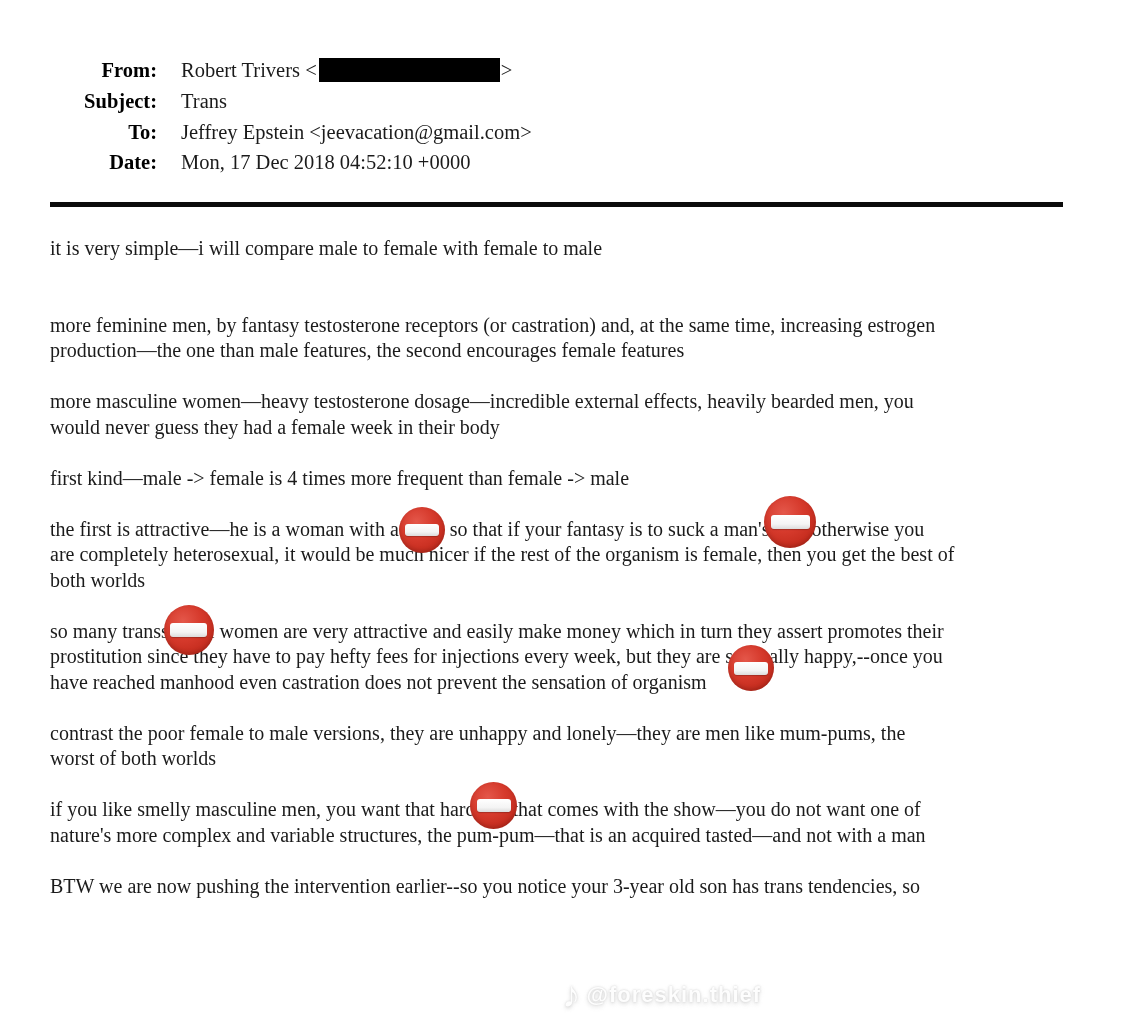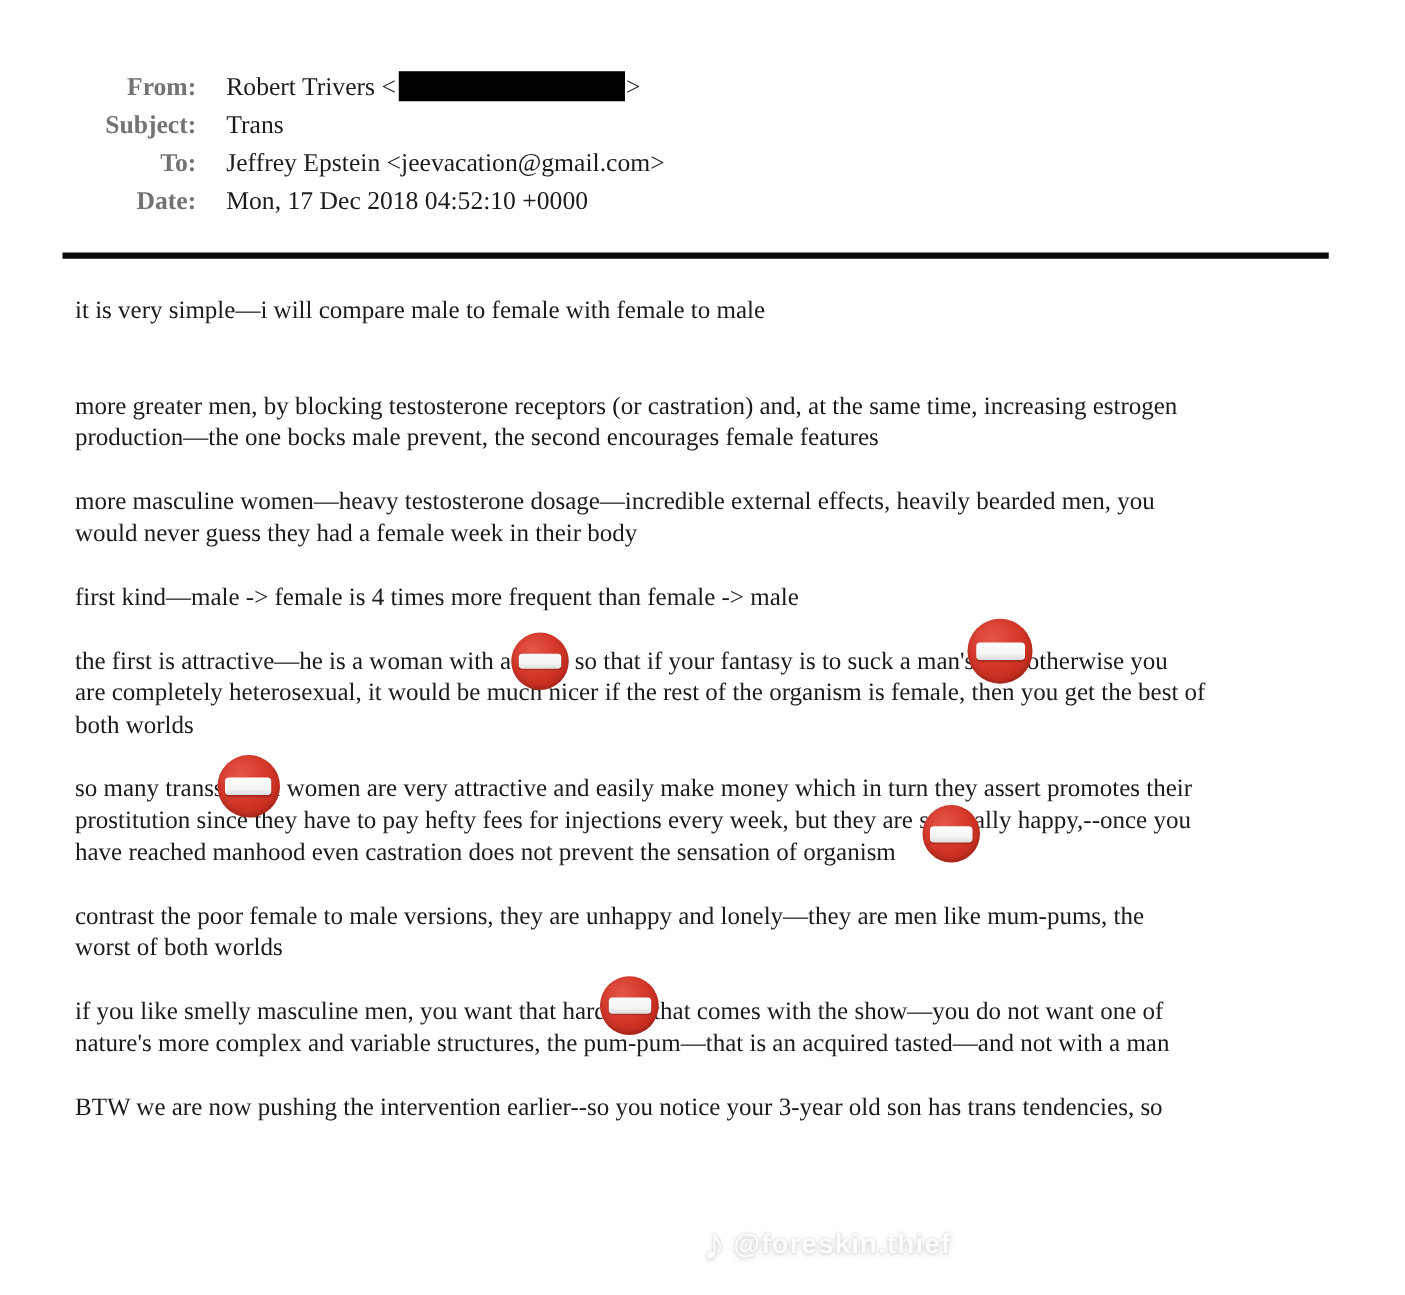--- a/index.html
+++ b/index.html
@@ -19,21 +19,21 @@
     left:72px;
     top:55px;
     font-size:20.5px;
   }
   .hrow { display:flex; line-height:30.4px; }
   .hlabel {
     flex:0 0 85px;
     width:85px;
     text-align:right;
     font-weight:bold;
-    color:#737373;
+    color:#000000;
   }
   .hvalue { margin-left:24px; white-space:nowrap; }
   .black-bar {
     display:inline-block;
     width:181px;
     height:24px;
     background:#000000;
     vertical-align:middle;
     margin:0 1px 4px 2px;
   }
@@ -44,21 +44,21 @@
     left:50px;
     top:202px;
     width:1013px;
     height:5px;
     background:#0b0b0b;
   }
 
   
   .email-body {
     position:absolute;
-    left:60px;
+    left:50px;
     top:236px;
     width:1045px;
     font-size:20px;
   }
   .email-body p {
     margin:0 0 25.5px 0;
     line-height:25.5px;
     white-space:nowrap;
   }
 
@@ -121,21 +121,21 @@
     <div class="hrow">
       <span class="hlabel">Date:</span>
       <span class="hvalue">Mon, 17 Dec 2018 04:52:10 +0000</span>
     </div>
   </div>
 
   <div class="divider"></div>
 
   <div class="email-body">
       <p><span>it is very simple—i will compare male to female with female to male</span></p>
-      <p><br><span>more greater men, by blocking testosterone receptors (or castration) and, at the same time, increasing estrogen</span><br><span>production—the one bocks male prevent, the second encourages female features</span></p>
+      <p><br><span>more feminine men, by fantasy testosterone receptors (or castration) and, at the same time, increasing estrogen</span><br><span>production—the one than male features, the second encourages female features</span></p>
       <p><span>more masculine women—heavy testosterone dosage—incredible external effects, heavily bearded men, you</span><br><span>would never guess they had a female week in their body</span></p>
       <p><span>first kind—male -&gt; female is 4 times more frequent than female -&gt; male</span></p>
       <p><span>the first is attractive—he is a woman with a </span><span class="redact" style="width: 46px; height: 46px; transform: translateY(-1px);"></span><span>, so that if your fantasy is to suck a man's</span><span class="redact" style="width: 52px; height: 52px; transform: translateY(-9px);"></span><span>otherwise you</span><br><span>are completely heterosexual, it would be much nicer if the rest of the organism is female, then you get the best of</span><br><span>both worlds</span></p>
       <p><span>so many transs</span><span class="redact" style="width: 50px; height: 50px; transform: translateY(-3px);"></span><span>l women are very attractive and easily make money which in turn they assert promotes their</span><br><span>prostitution since they have to pay hefty fees for injections every week, but they are s</span><span class="redact" style="width: 46px; height: 46px; transform: translateY(10px);"></span><span>ally happy,--once you</span><br><span>have reached manhood even castration does not prevent the sensation of organism</span></p>
       <p><span>contrast the poor female to male versions, they are unhappy and lonely—they are men like mum-pums, the</span><br><span>worst of both worlds</span></p>
       <p><span>if you like smelly masculine men, you want that hard</span><span class="redact" style="width: 47px; height: 47px; transform: translateY(-6px);"></span><span>that comes with the show—you do not want one of</span><br><span>nature's more complex and variable structures, the pum-pum—that is an acquired tasted—and not with a man</span></p>
       <p><span>BTW we are now pushing the intervention earlier--so you notice your 3-year old son has trans tendencies, so</span><br></p>
     </div>
 
   <div class="watermark">

